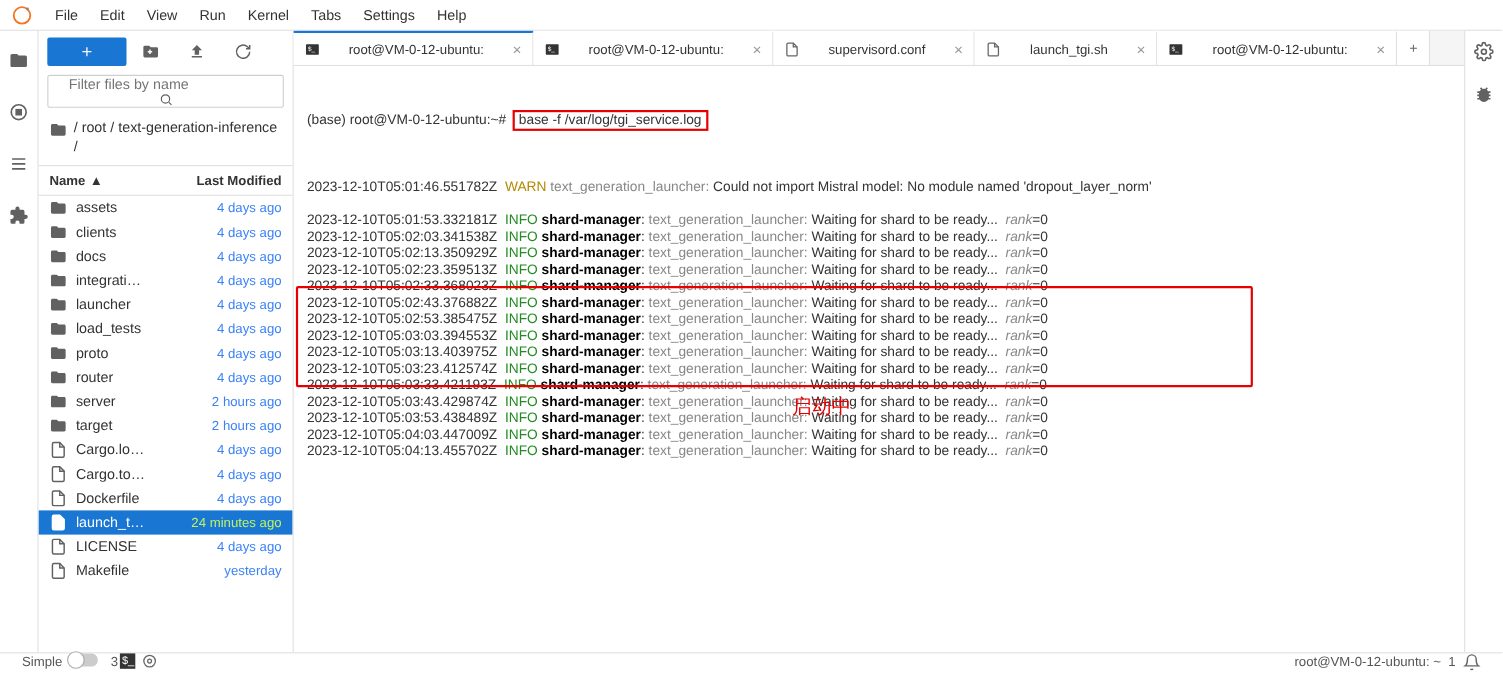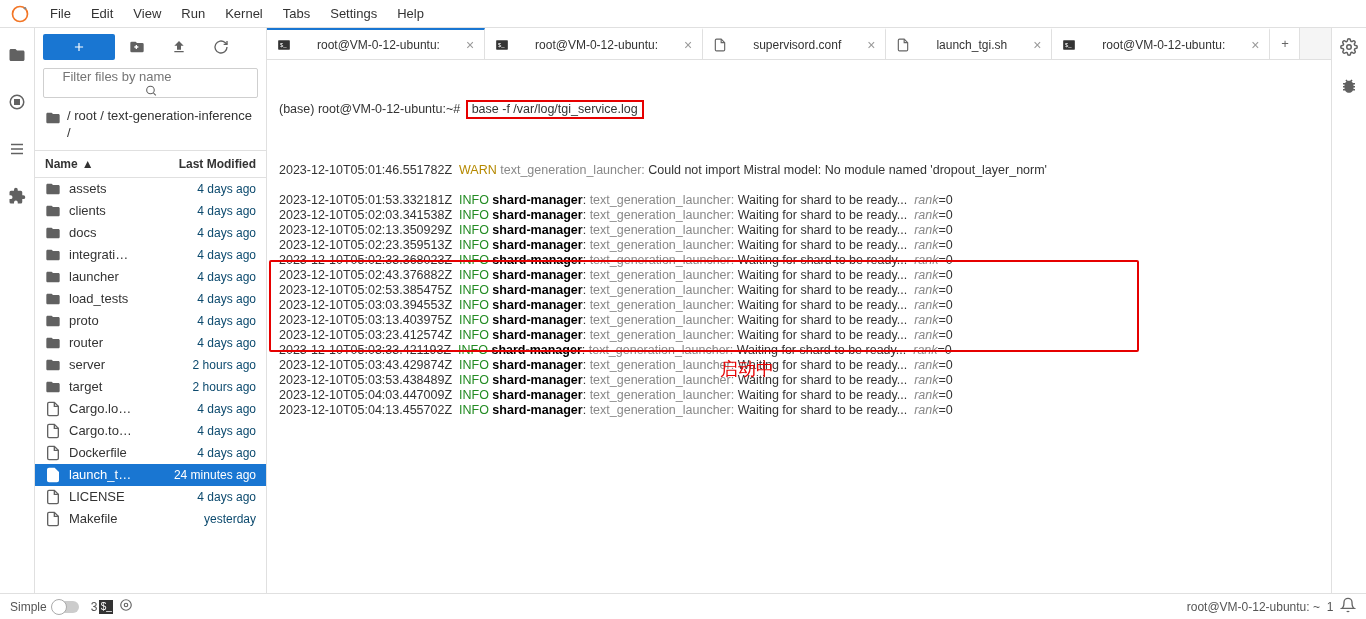--- a/index.html
+++ b/index.html
@@ -19,39 +19,39 @@
 .searchbox svg { width:16px; height:16px; color:#616161; }
 .breadcrumb { padding:4px 10px 8px 10px; font-size:13px; color:#333; display:flex; align-items:flex-start; gap:6px; line-height:1.3; }
 .breadcrumb svg { flex:0 0 16px; margin-top:2px; }
 .listhead { display:flex; align-items:center; padding:6px 10px; border-top:1px solid #e0e0e0; border-bottom:1px solid #e0e0e0; font-size:12px; color:#333; font-weight:600; }
 .listhead .namecol { flex:1; display:flex; align-items:center; gap:4px; }
 .filelist { flex:1; overflow:hidden; }
 .frow { display:flex; align-items:center; padding:3px 10px; font-size:13px; cursor:pointer; }
 .frow.sel { background:#1976d2; color:#fff; }
 .frow .fic { width:16px; height:16px; margin-right:8px; flex:0 0 16px; }
 .frow .fname { flex:1; white-space:nowrap; overflow:hidden; text-overflow:ellipsis; }
-.frow .fmod { font-size:12px; color:#0c4a6e; }
-.frow.sel .fmod { color:#ffffff; }
+.frow .fmod { font-size:12px; color:#3b82f6; }
+.frow.sel .fmod { color:#bef264; }
 .mainarea { flex:1; display:flex; flex-direction:column; min-width:0; }
 .tabs { height:32px; display:flex; align-items:stretch; border-bottom:1px solid #e0e0e0; background:#f5f5f5; }
 .tab { display:flex; align-items:center; padding:0 10px; gap:26px; border-right:1px solid #e0e0e0; background:#fff; border-top:2px solid transparent; cursor:pointer; font-size:12px; min-width:0; white-space:nowrap; }
 .tab.active { border-top-color:#1976d2; }
 .tab .ticon { width:14px; height:14px; flex:0 0 14px; }
 .tab .tclose { color:#999; font-size:14px; cursor:pointer; }
 .addtab { width:30px; display:flex; align-items:center; justify-content:center; color:#666; cursor:pointer; border-right:1px solid #e0e0e0; background:#fff; }
 .terminal { flex:1; overflow:auto; padding:10px 12px; font-family:Menlo,Consolas,"DejaVu Sans Mono",monospace; font-size:12.5px; line-height:15px; white-space:pre; position:relative; }
 .promptline { margin-bottom:14px; }
 .cmdbox { border:2px solid #e60000; padding:0 4px; display:inline-block; margin-left:2px; }
 .tline .ts{ color:#333; } .tline .lvl-info{ color:#228B22; } .tline .lvl-warn{ color:#b58900; }
 .tline .mod{ color:#000; font-weight:bold; } .tline .src{ color:#888; }
 .tline .msg{ color:#333; } .tline .rank{ color:#888; font-style:italic; }
 .redbox { position:absolute; border:2px solid #e60000; border-radius:2px; pointer-events:none; }
 .annot { position:absolute; color:#e60000; font-size:18px; font-family:sans-serif; }
 .rightbar { width:35px; border-left:1px solid #e0e0e0; display:flex; flex-direction:column; align-items:center; padding-top:10px; gap:18px; color:#616161; }
-.statusbar { height:26px; border-top:1px solid #e0e0e0; display:flex; align-items:center; padding:0 10px; font-size:12px; color:#555; }
+.statusbar { height:26px; border-top:1px solid #e0e0e0; display:flex; align-items:flex-start; padding:0 20px; font-size:12px; color:#555; }
 .statusbar .sp { flex:1; }
 .toggle { width:26px; height:12px; border-radius:6px; background:#ccc; position:relative; margin:0 12px 0 6px; }
 .toggle::after { content:""; position:absolute; width:14px; height:14px; background:#fff; border:1px solid #aaa; border-radius:50%; top:-2px; left:-2px; }
 .sqbadge { width:14px; height:14px; background:#333; color:#fff; font-size:10px; display:inline-flex; align-items:center; justify-content:center; margin:0 6px 0 2px; }
 </style>
 </head>
 <body>
 
 <div class="menubar">
   <svg class="logo" viewBox="0 0 24 24">

